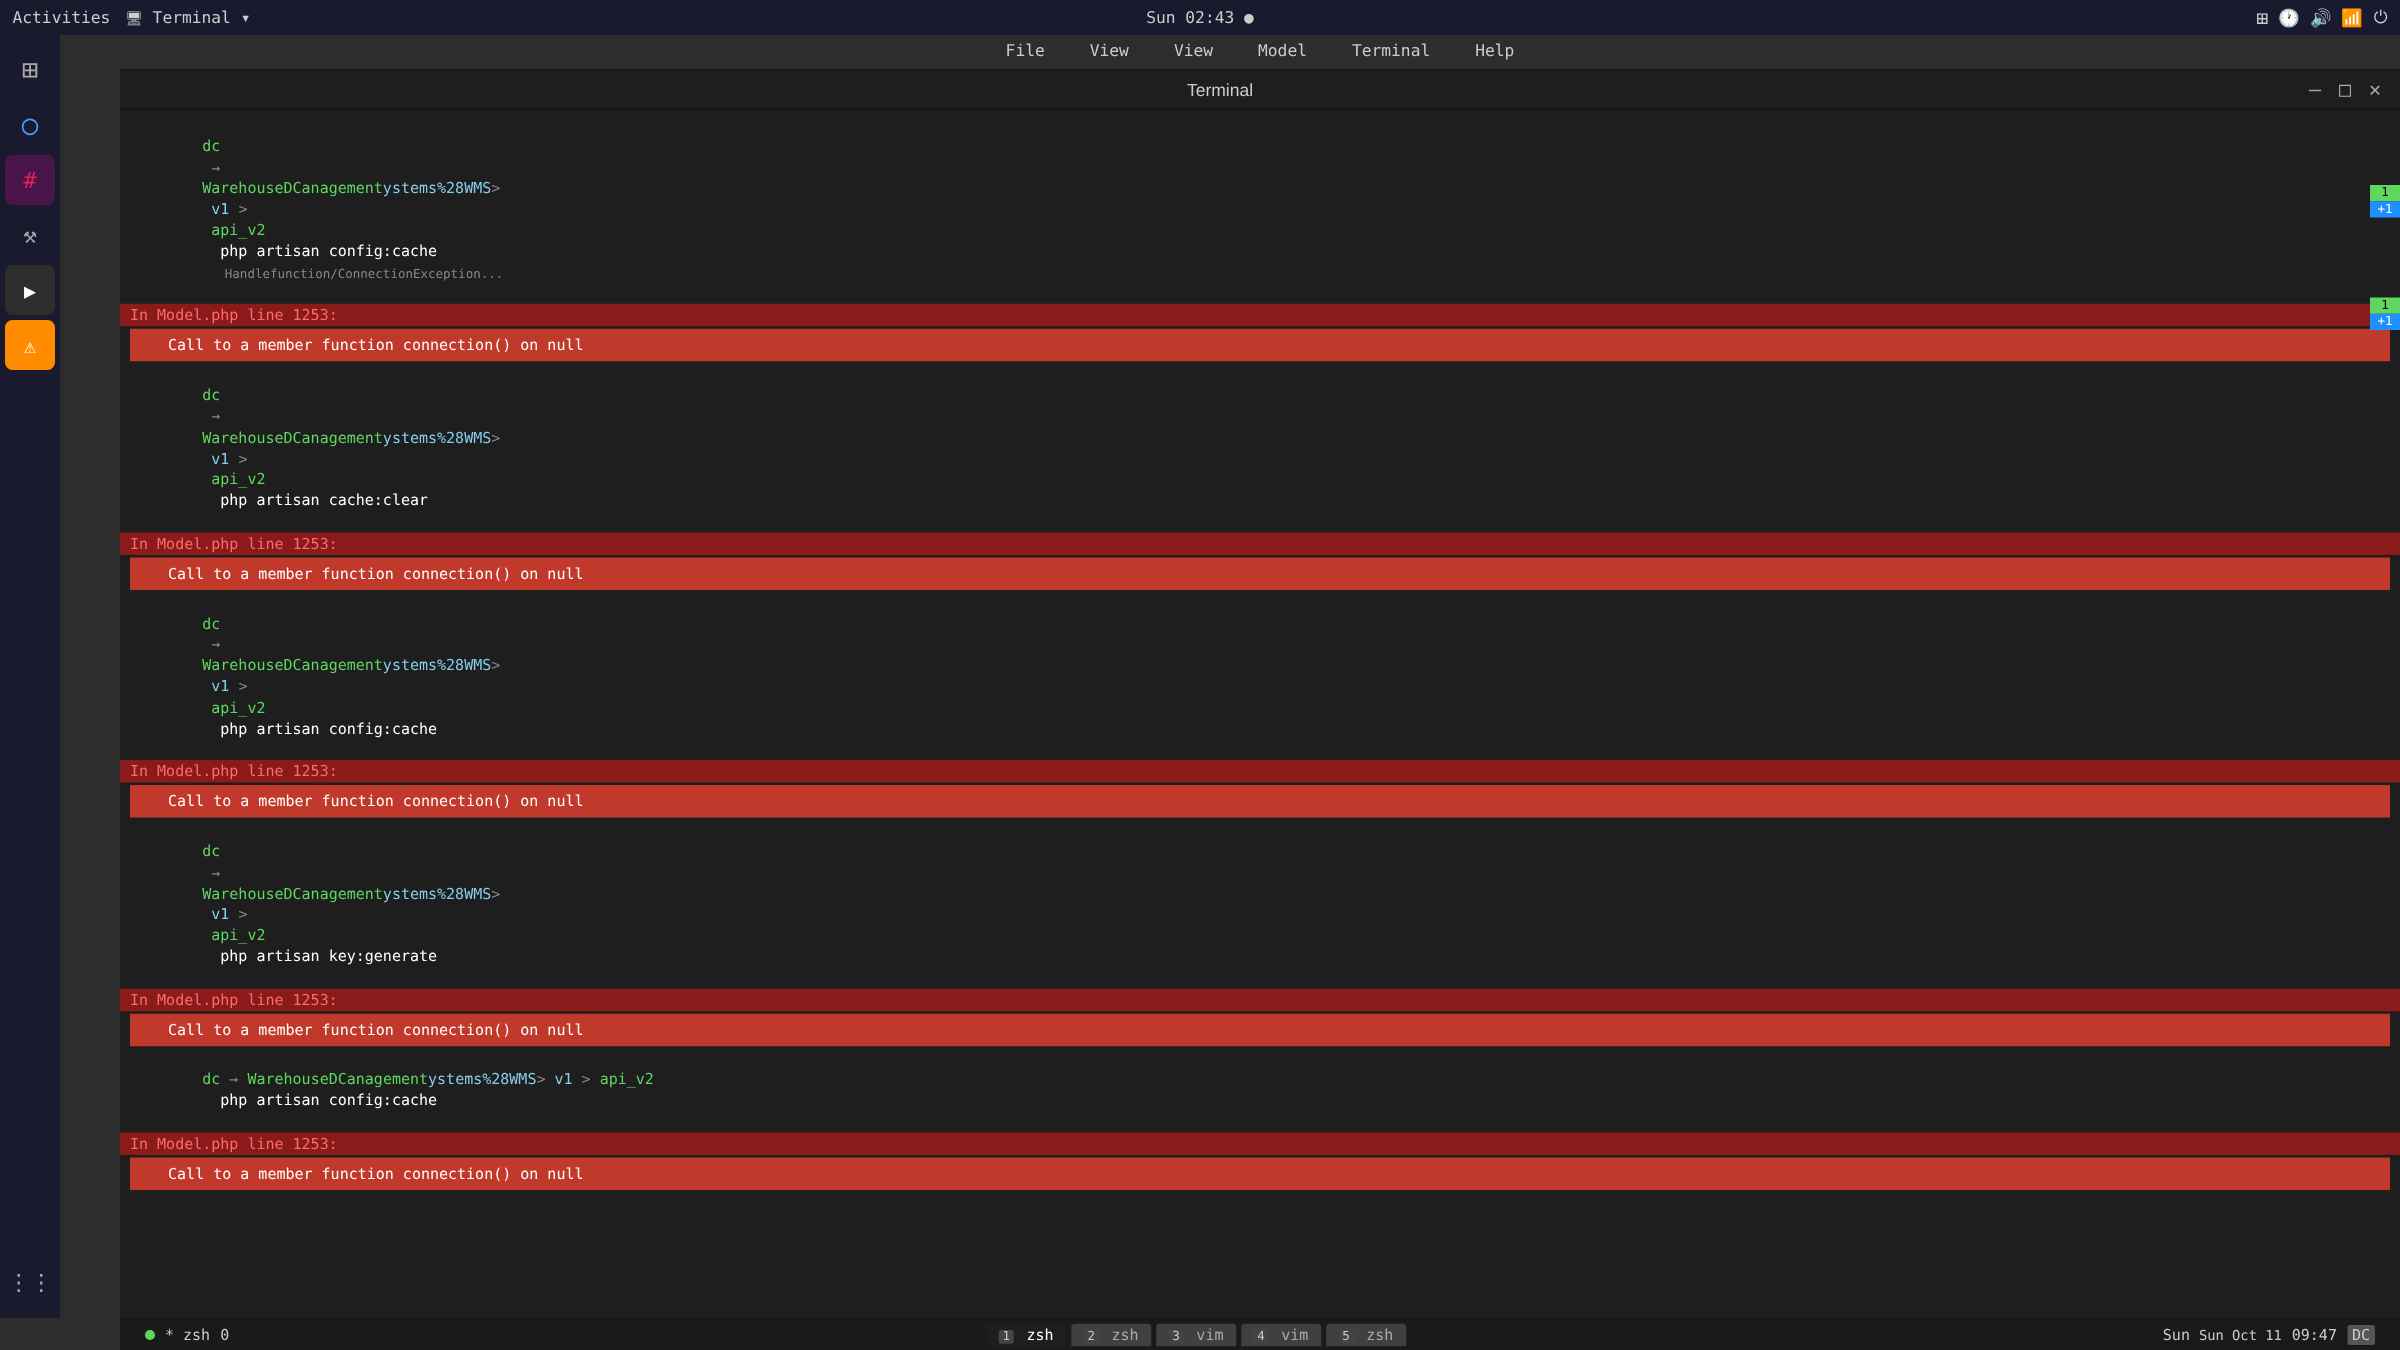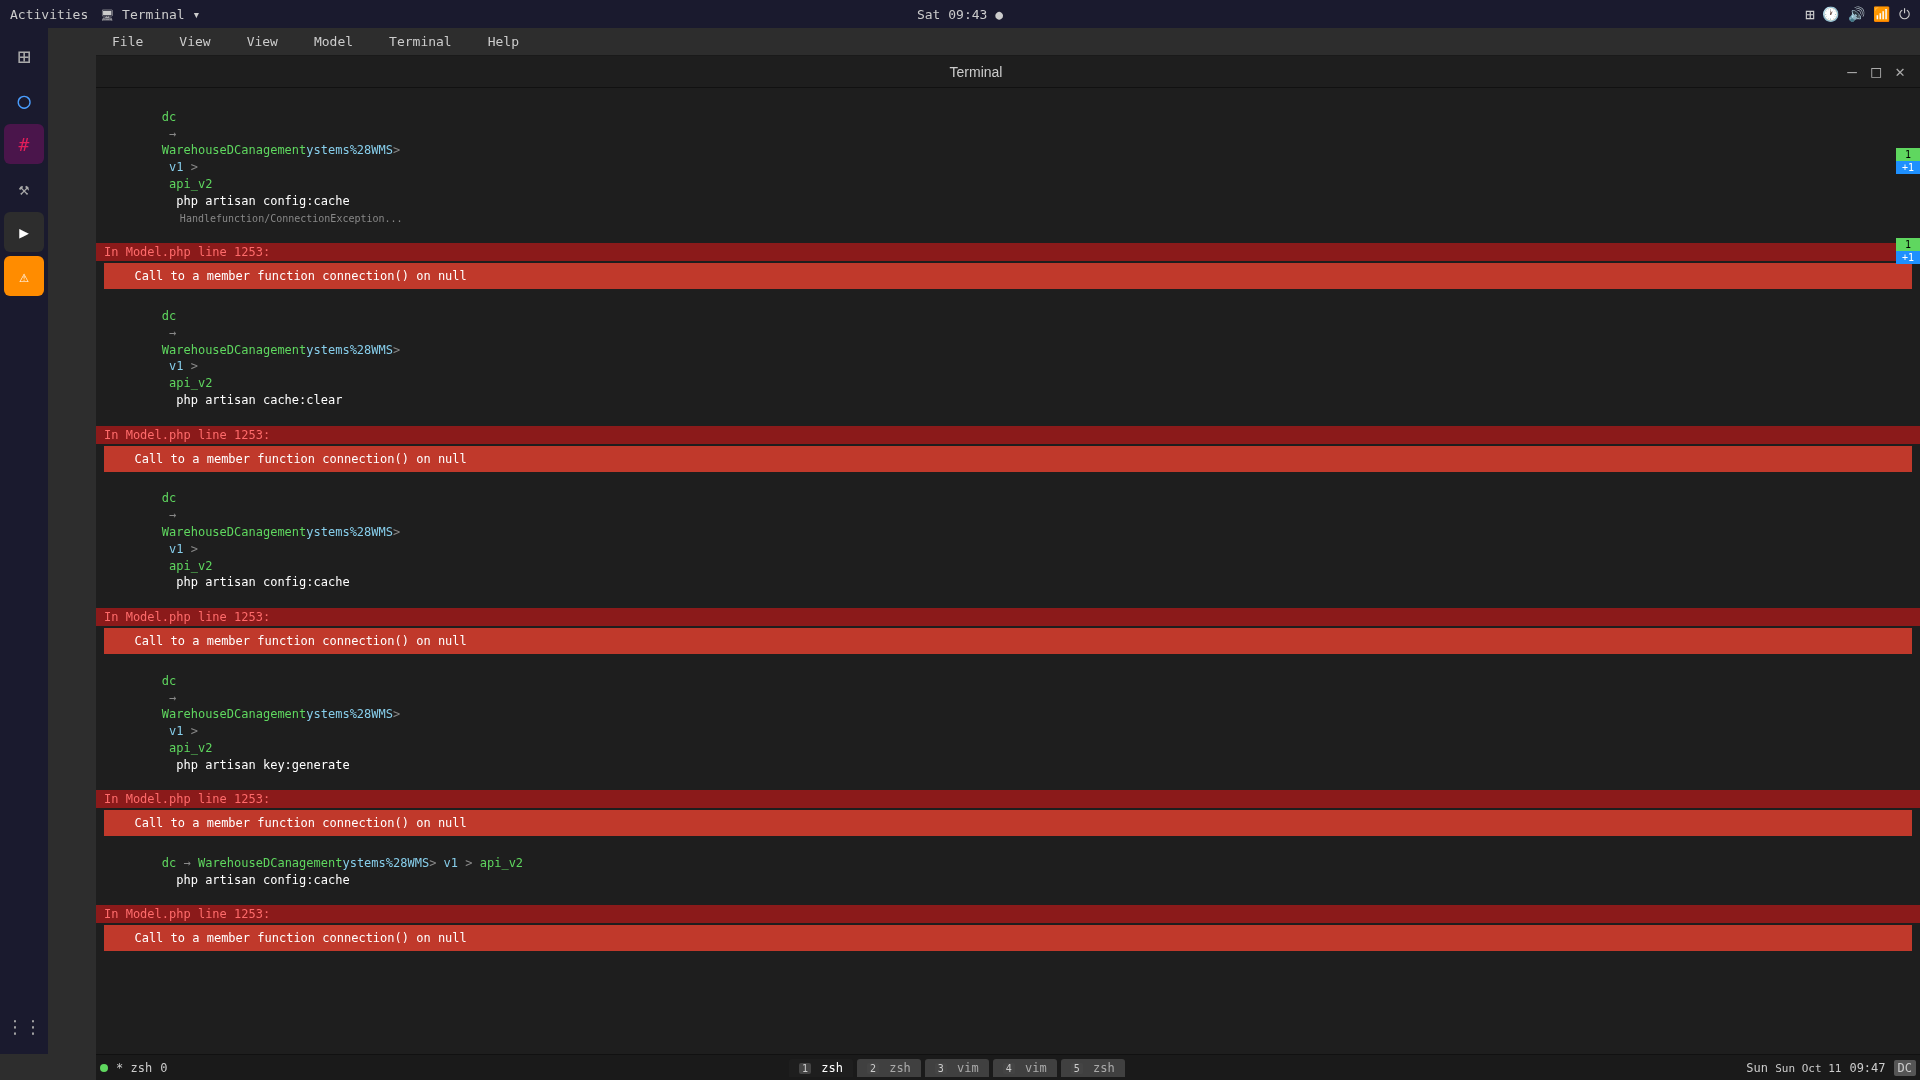--- a/index.html
+++ b/index.html
@@ -30,20 +30,21 @@
 
     
     #menu-bar {
       height: 28px;
       background: #2d2d2d;
       display: flex;
       align-items: center;
       padding: 0 8px;
       gap: 20px;
       border-bottom: 1px solid #1a1a1a;
+      justify-content: center;
     }
     .menu-item {
       padding: 2px 8px;
       cursor: pointer;
       border-radius: 3px;
       font-size: 13px;
       color: #ccc;
     }
 
     
@@ -94,21 +95,21 @@
       white-space: pre;
     }
 
     
     #status-bar {
       height: 26px;
       background: #1a1a1a;
       display: flex;
       align-items: center;
       justify-content: space-between;
-      padding: 0 4px;
+      padding: 0 20px;
       font-size: 12px;
       color: #ccc;
       border-top: 1px solid #111;
     }
     #status-left { display: flex; align-items: center; gap: 8px; }
     #status-right { display: flex; align-items: center; gap: 8px; }
 
     .tab-item {
       padding: 2px 10px;
       background: #404040;
@@ -172,21 +173,21 @@
 </head>
 <body>
 
 <div id="system-bar">
   <div id="system-bar-left">
     <span>Activities</span>
     <span>
       <span style="font-size:11px">🖥</span> <span>Terminal</span> ▾
     </span>
   </div>
-  <div id="system-bar-center">Sat 09:43 ●</div>
+  <div id="system-bar-center">Sun 02:43 ●</div>
   <div id="system-bar-right">
     <span style="font-size:16px">⊞</span>
     <span style="font-size:14px">🕐</span>
     <span style="font-size:14px">🔊</span>
     <span style="font-size:14px">📶</span>
     <span style="font-size:14px">⏻</span>
   </div>
 </div>
 
 <div id="main-area">

